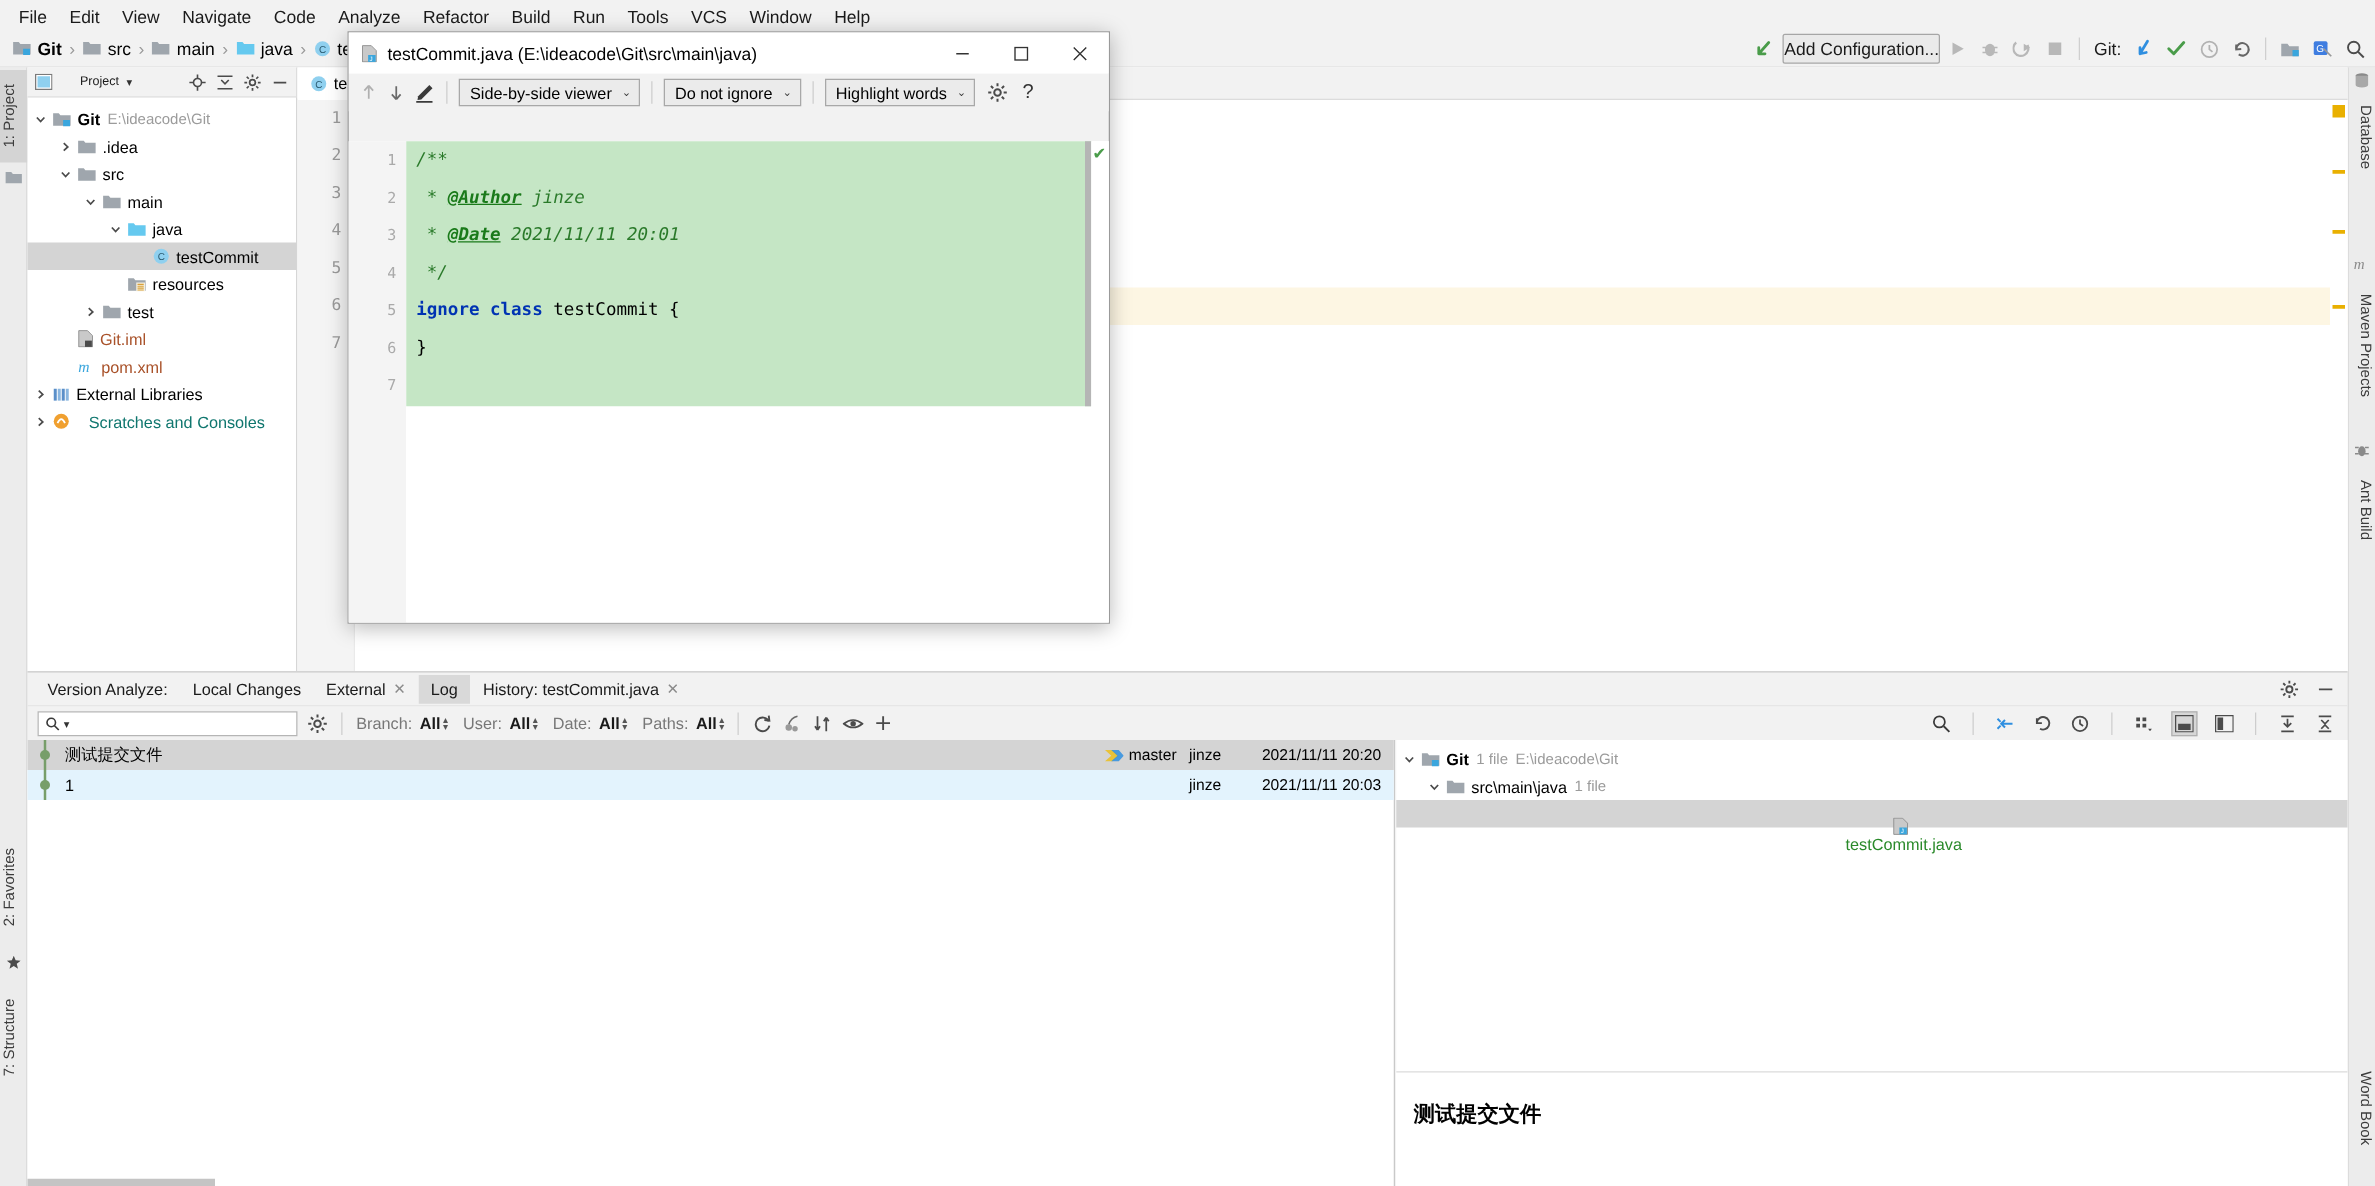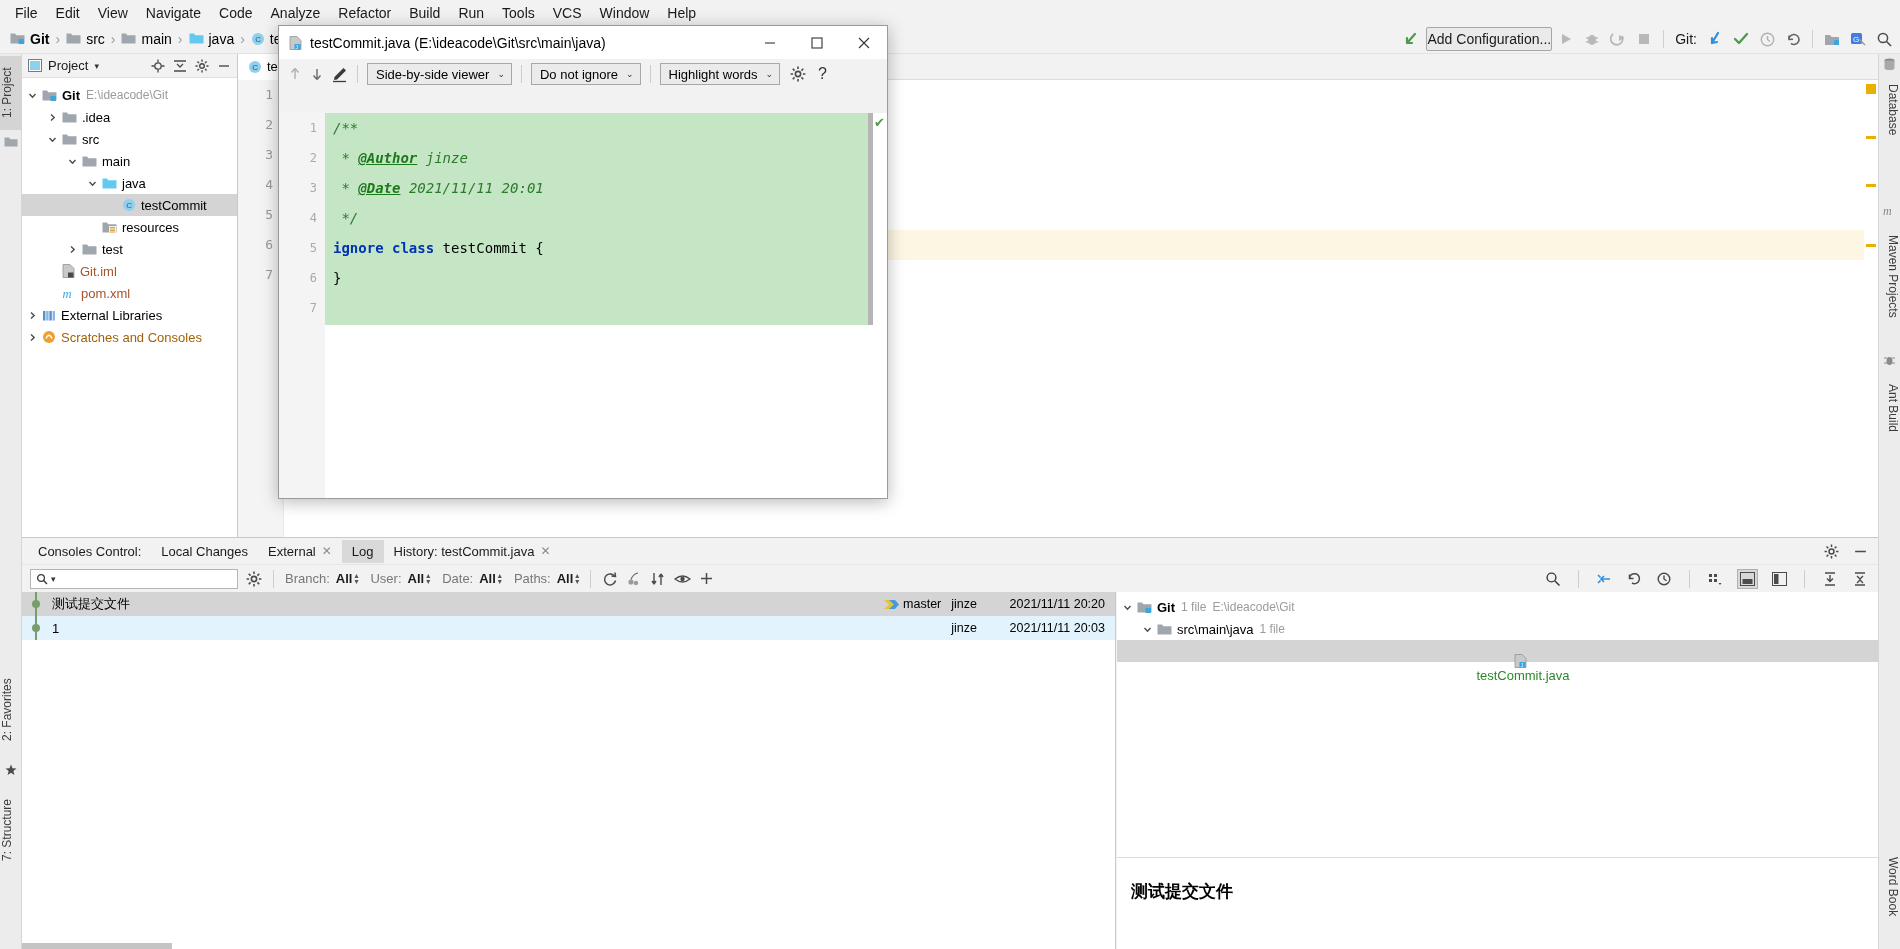--- a/index.html
+++ b/index.html
@@ -71,21 +71,21 @@
 
   
   .projpanel {
     position: absolute; left: 22px; top: 54px; width: 216px; height: 483px;
     background: #fff; border-right: 1px solid #c9c9c9;
   }
   .proj-header {
     height: 24px; background: #f2f2f2; display: flex; align-items: center;
     padding-left: 6px; border-bottom: 1px solid #e0e0e0;
   }
-  .proj-title { font-size: 13px; color: #1a1a1a; margin-left: 6px; }
+  .proj-title { font-size: 10px; color: #1a1a1a; margin-left: 22px; }
   .proj-hicons { margin-left: auto; display: flex; align-items: center; gap: 8px; padding-right: 6px; }
   .tree { padding-top: 6px; font-size: 13px; }
   .trow {
     height: 22px; display: flex; align-items: center; white-space: nowrap;
     padding-right: 4px;
   }
   .trow.sel { background: #d4d4d4; }
   .tarrow { width: 14px; text-align: center; color: #5a5a5a; font-size: 10px; flex: 0 0 14px;}
   .tlabel { font-size: 13px; }
   .tsub { color: #9b9b9b; font-size: 12px; margin-left: 6px; }
@@ -550,21 +550,21 @@
             <svg width="9" height="9" viewBox="0 0 9 9">
               <path d="M3 1.5 L6.2 4.5 L3 7.5" stroke="#4b4b4b" stroke-width="1.4" fill="none"></path>
             </svg>
           </span>
           <span class="ic">
             <svg width="14" height="14" viewBox="0 0 14 14">
               <circle cx="7" cy="7" r="6" fill="#f0a030"></circle>
               <path d="M4 8.5 Q7 2 10 8.5" stroke="#fff" stroke-width="1.4" fill="none"></path>
             </svg>
           </span>
-          <span class="tlabel" style="margin-left: 5px; color: #a16207;">Scratches and Consoles</span>
+          <span class="tlabel" style="margin-left: 15px; color: #0f766e;">Scratches and Consoles</span>
         </div>
       </div>
   </div>
 
   <div class="editor">
     <div class="etabs">
       <div class="etab">
         <span class="ic">
           <svg width="14" height="14" viewBox="0 0 14 14">
               <circle cx="7" cy="7" r="6" fill="#8fd0ef"></circle>
@@ -595,21 +595,21 @@
     <div class="rightgutter">
       <div class="rmark" style="top:4px;height:10px;background:#e9b000;"></div>
       <div class="rmark" style="top:56px;"></div>
       <div class="rmark" style="top:104px;"></div>
       <div class="rmark" style="top:164px;"></div>
     </div>
   </div>
 
   <div class="vcs">
     <div class="vcs-tabs">
-      <div class="vcs-label">Consoles Control:</div>
+      <div class="vcs-label">Version Analyze:</div>
       <div id="vcstabs" style="display:flex;align-items:center;">
           <div class="vcs-tab">
             <span>Local Changes</span>
           </div>
           <div class="vcs-tab">
             <span>External</span>
             <span class="vcs-x">✕</span>
           </div>
           <div class="vcs-tab sel">
             <span>Log</span>

